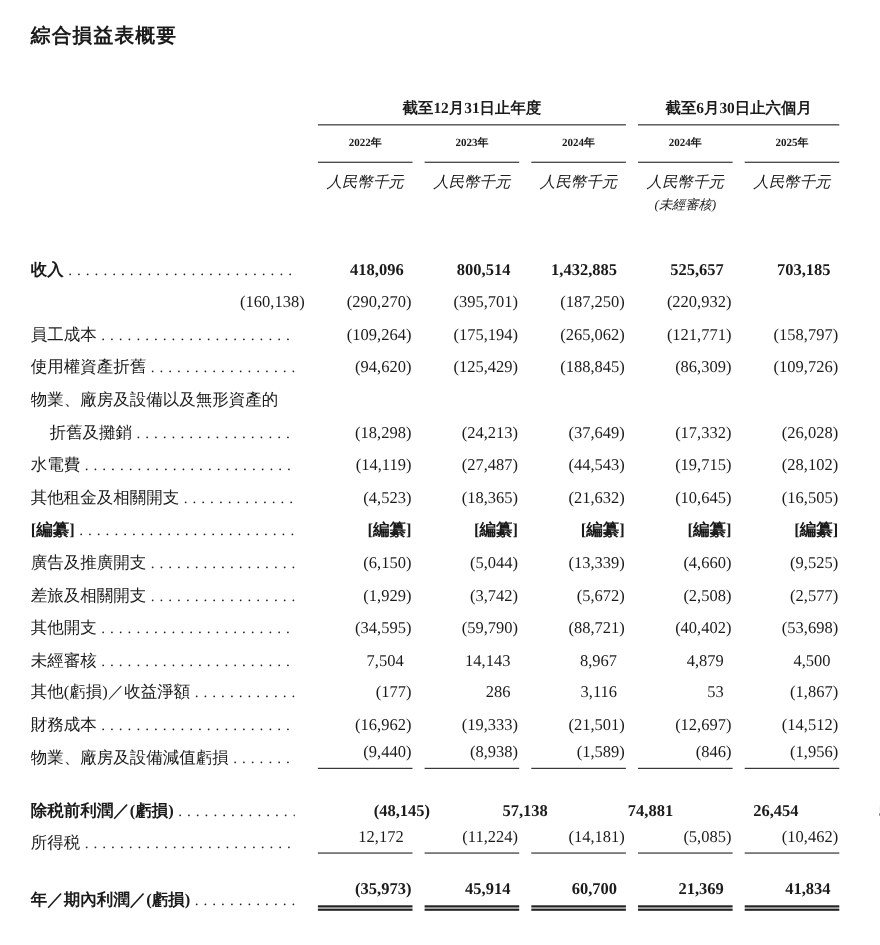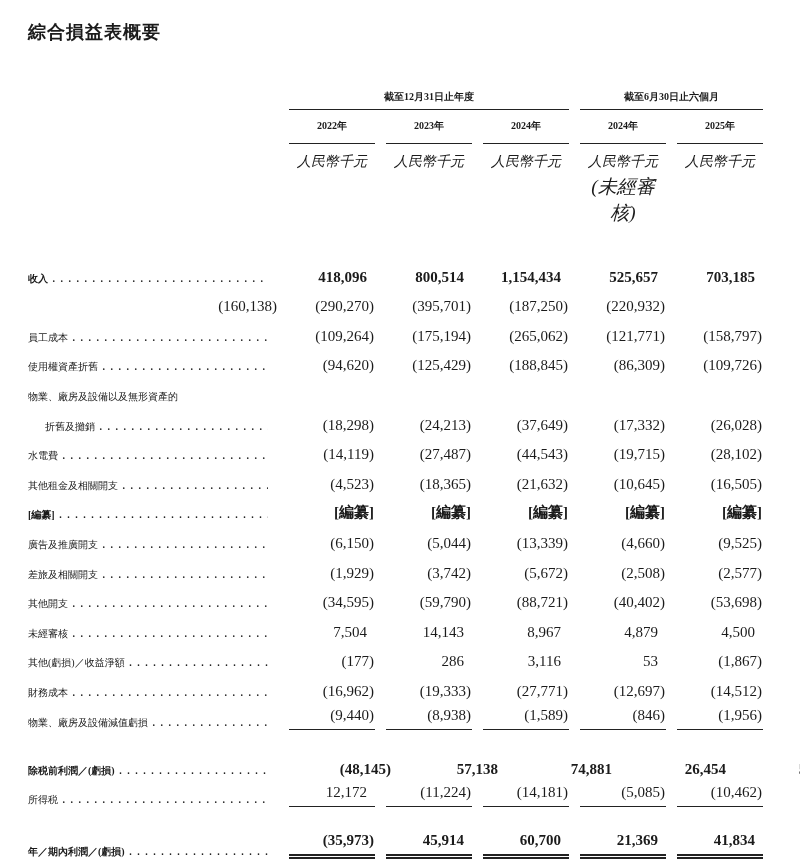--- a/index.html
+++ b/index.html
@@ -20,36 +20,36 @@
   
   .hrow, .trow {
     display:grid;
     grid-template-columns:250px 86px 86px 86px 86px 86px;
     column-gap:11px;
     align-items:end;
   }
   .cell { min-width:0; }
   
   .group {
-    text-align:center; font-weight:700; font-size:10px;
+    text-align:center; font-weight:700; font-size:14px;
     border-bottom:1.4px solid #222; padding-bottom:5px;
   }
   .g1 { grid-column:2 / 5; }
   .g2 { grid-column:5 / 7; }
   .year {
     text-align:center; font-weight:700; font-size:10px;
     border-bottom:1.2px solid #222; padding:9px 4px 10px 4px;
   }
   .unit { text-align:center; font-style:italic; font-size:14px; padding-top:9px; }
-  .note { grid-column:5; text-align:center; font-style:italic; font-size:19px; padding-top:3px; }
+  .note { grid-column:5; text-align:center; font-style:italic; font-size:12px; padding-top:3px; }
   
   .tbody { margin-top:30px; }
   .trow { height:29.6px; }
   .trow.gap-above { height:48px;gap:28px; }
-  .lbl { display:flex; align-items:baseline; font-size:10px; white-space:nowrap; }
+  .lbl { display:flex; align-items:baseline; font-size:15px; white-space:nowrap; }
   .lbl-text.indent { padding-left:17px; }
   .leader { flex:1 1 auto; overflow:hidden; margin:0 10px 0 4px; }
   .leader::after {
     content:"..........................................................................";
     letter-spacing:4.5px; font-size:14px; color:#222;
   }
   .val {
     text-align:right; font-size:15px; padding-right:8px;
     font-variant-numeric:tabular-nums; white-space:nowrap;
   }
@@ -99,21 +99,21 @@
     </div>
 
     <div class="tbody">
   <div class="trow bold">
     <div class="cell lbl">
       <span class="lbl-text">收入</span>
       <span class="leader"></span>
     </div>
   <div class="cell val">418,096</div>
           <div class="cell val">800,514</div>
-          <div class="cell val">1,154,434</div>
+          <div class="cell val">1,432,885</div>
           <div class="cell val">525,657</div>
           <div class="cell val">703,185</div>
         </div>
 
   <div class="trow">
   <div class="cell val paren">(160,138)</div>
           <div class="cell val paren">(290,270)</div>
           <div class="cell val paren">(395,701)</div>
           <div class="cell val paren">(187,250)</div>
           <div class="cell val paren">(220,932)</div>
@@ -263,21 +263,21 @@
           <div class="cell val paren">(1,867)</div>
         </div>
 
   <div class="trow">
     <div class="cell lbl">
       <span class="lbl-text">財務成本</span>
       <span class="leader"></span>
     </div>
   <div class="cell val paren">(16,962)</div>
           <div class="cell val paren">(19,333)</div>
-          <div class="cell val paren">(27,771)</div>
+          <div class="cell val paren">(21,501)</div>
           <div class="cell val paren">(12,697)</div>
           <div class="cell val paren">(14,512)</div>
         </div>
 
   <div class="trow">
     <div class="cell lbl">
       <span class="lbl-text">物業、廠房及設備減值虧損</span>
       <span class="leader"></span>
     </div>
   <div class="cell val paren rule-single">(9,440)</div>

